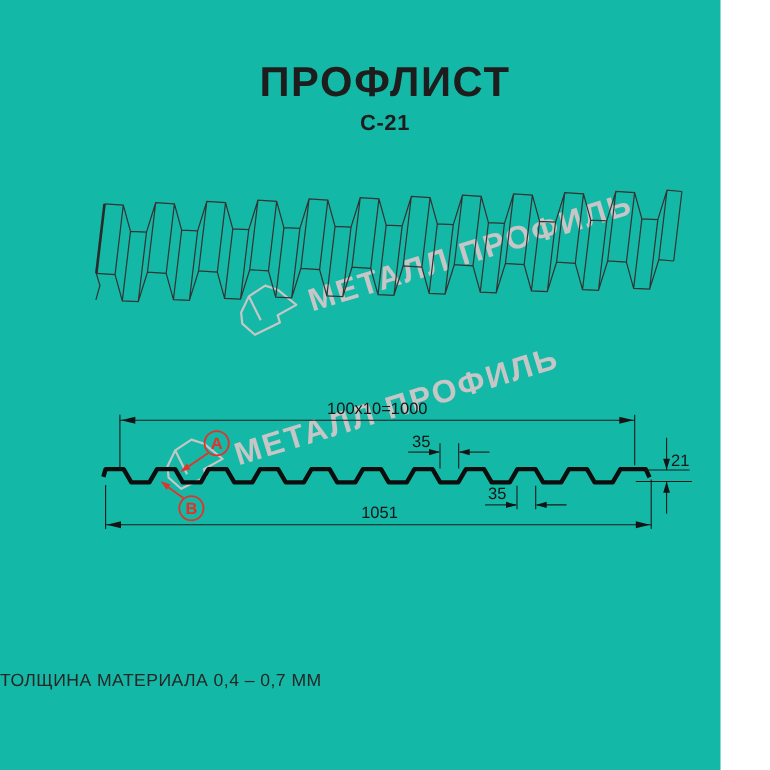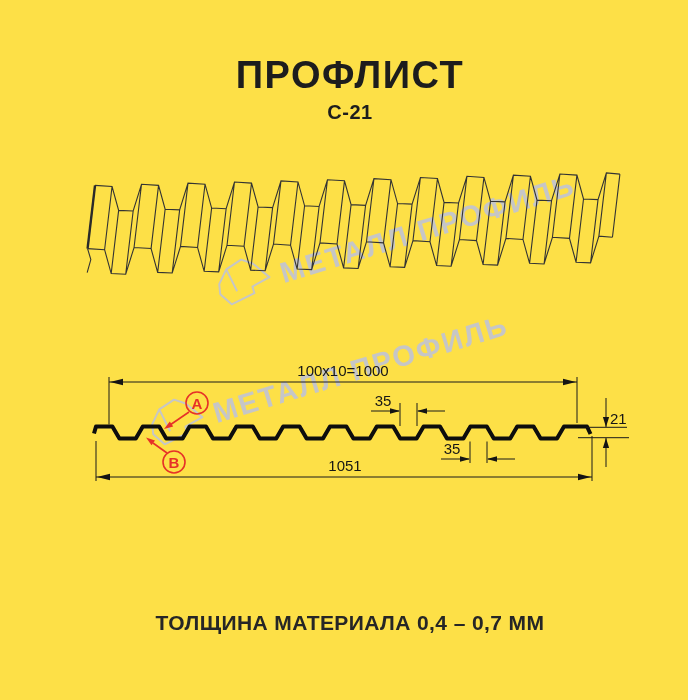--- a/index.html
+++ b/index.html
@@ -2,34 +2,34 @@
 <html style="--red: #e63128; --ink: #1d1d1d; --wm: #c6c6c6;"><head>
 <meta charset="utf-8">
 <style>
   :root{
     --ink:#1d1d1d;
     --red:#e63128;
     --wm:#c6c6c6;
   }
   html,body{margin:0;padding:0;background:#ffffff;}
   #page{
-    position:relative;width:688px;height:700px;background:#fde047;overflow:hidden;
-    font-family:"Liberation Sans", sans-serif;color:var(--ink);
+    position:relative;width:609px;height:700px;background:#14b8a6;overflow:hidden;
+    font-family:"Liberation Sans", sans-serif;color:var(--ink);padding-left:46px;
   }
   .title{
     position:absolute;top:54px;left:0;width:700px;text-align:center;
     font-size:38px;font-weight:800;letter-spacing:1.5px;color:var(--ink);
   }
   .subtitle{
     position:absolute;top:101px;left:0;width:700px;text-align:center;
     font-size:20px;font-weight:700;letter-spacing:0.5px;color:var(--ink);
   }
   .footer{
-    position:absolute;top:611px;left:0;width:700px;text-align:center;
-    font-size:21px;font-weight:700;letter-spacing:0.4px;color:#262626;
+    position:absolute;top:611px;left:0;width:700px;text-align:left;
+    font-size:16px;font-weight:400;letter-spacing:0.4px;color:#262626;
   }
   svg{position:absolute;left:0;top:0;}
   .dim-text{font-family:"Liberation Sans",sans-serif;font-size:15px;fill:#161616;}
   .callout-text{font-family:"Liberation Sans",sans-serif;font-size:15px;font-weight:700;fill:var(--red);}
   .wm-text{font-family:"Liberation Sans",sans-serif;font-size:29px;font-weight:700;letter-spacing:2px;fill:var(--wm);}
   .thin{stroke:#1a1a1a;stroke-width:1;fill:none;}
   .sheetline{stroke:#333;stroke-width:1.1;fill:none;}
   .sheetedge{stroke:#2a2a2a;stroke-width:2.4;fill:none;}
   .crossline{stroke:#0d0d0d;stroke-width:4;fill:none;stroke-linejoin:round;}
   .redline{stroke:var(--red);stroke-width:1.6;fill:none;}

